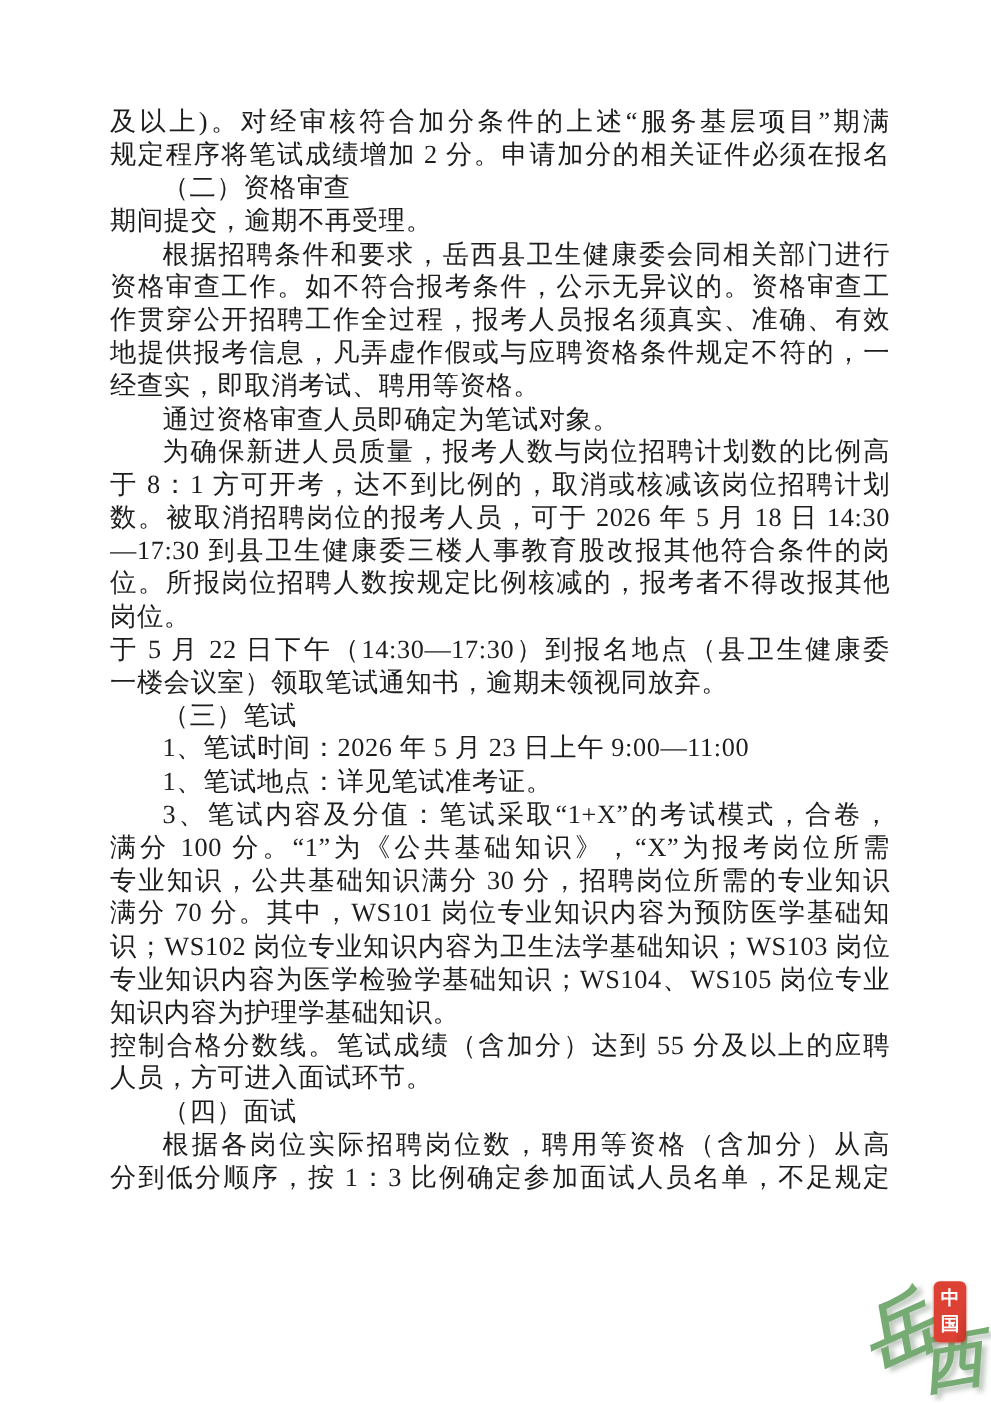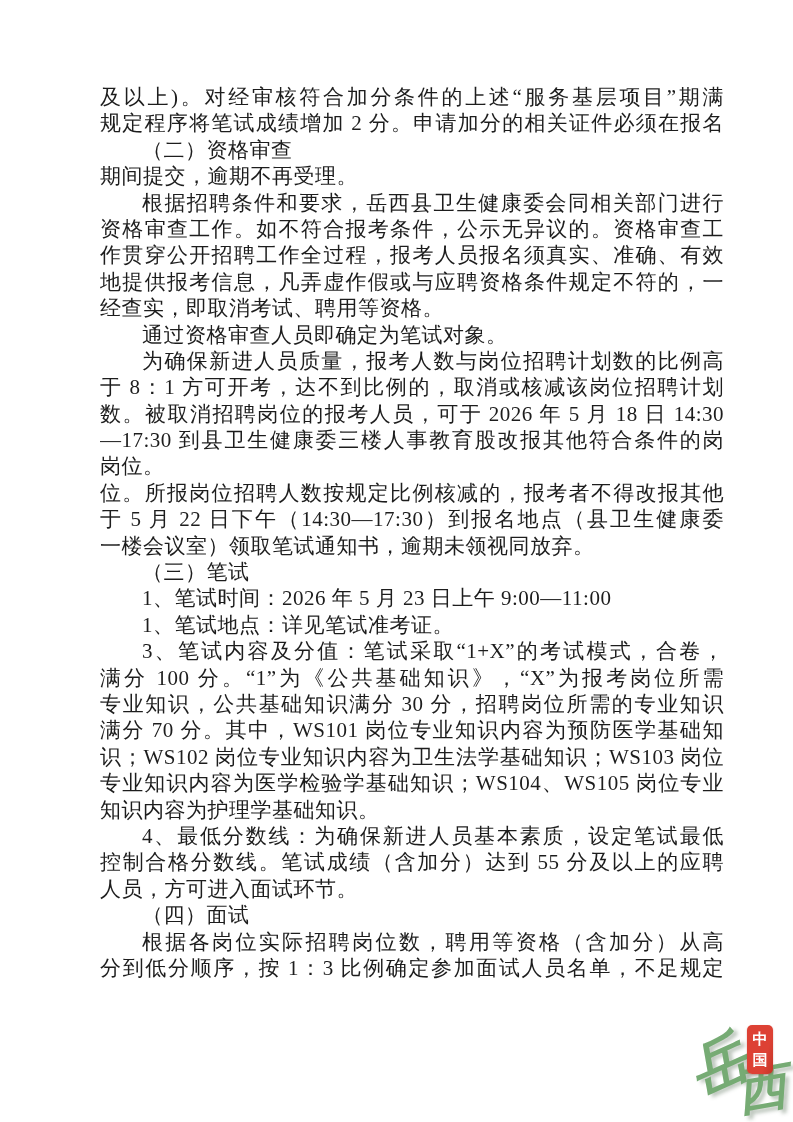--- a/index.html
+++ b/index.html
@@ -14,21 +14,21 @@
   .page{
     position:relative;
     width:793px;
     height:1122px;
     background:var(--bg);
     overflow:hidden;
     font-family:"Liberation Serif","DejaVu Serif",serif;
   }
   .textblock{
     position:absolute;
-    left:100px;
+    left:88px;
     top:84px;
     width:624px;
     color:var(--ink);
   }
   .line{
     font-size:21px;
     line-height:26.4px;
     height:26.4px;
     overflow:hidden;
     text-align:left;
@@ -105,35 +105,34 @@
       <div class="line fill indent">根据招聘条件和要求，岳西县卫生健康委会同相关部门进行</div>
       <div class="line fill">资格审查工作。如不符合报考条件，公示无异议的。资格审查工</div>
       <div class="line fill">作贯穿公开招聘工作全过程，报考人员报名须真实、准确、有效</div>
       <div class="line fill">地提供报考信息，凡弄虚作假或与应聘资格条件规定不符的，一</div>
       <div class="line">经查实，即取消考试、聘用等资格。</div>
       <div class="line indent">通过资格审查人员即确定为笔试对象。</div>
       <div class="line fill indent">为确保新进人员质量，报考人数与岗位招聘计划数的比例高</div>
       <div class="line fill">于 8：1 方可开考，达不到比例的，取消或核减该岗位招聘计划</div>
       <div class="line fill">数。被取消招聘岗位的报考人员，可于 2026 年 5 月 18 日 14:30</div>
       <div class="line fill">—17:30 到县卫生健康委三楼人事教育股改报其他符合条件的岗</div>
+      <div class="line fill">位。所报岗位招聘人数按规定比例核减的，报考者不得改报其他</div>
       <div class="line">岗位。</div>
-      <div class="line fill">位。所报岗位招聘人数按规定比例核减的，报考者不得改报其他</div>
       <div class="line fill">于 5 月 22 日下午（14:30—17:30）到报名地点（县卫生健康委</div>
       <div class="line">一楼会议室）领取笔试通知书，逾期未领视同放弃。</div>
       <div class="line indent">（三）笔试</div>
       <div class="line indent">1、笔试时间：2026 年 5 月 23 日上午 9:00—11:00</div>
       <div class="line indent">1、笔试地点：详见笔试准考证。</div>
       <div class="line fill indent">3、笔试内容及分值：笔试采取“1+X”的考试模式，合卷，</div>
       <div class="line fill">满分 100 分。“1”为《公共基础知识》，“X”为报考岗位所需</div>
       <div class="line fill">专业知识，公共基础知识满分 30 分，招聘岗位所需的专业知识</div>
       <div class="line fill">满分 70 分。其中，WS101 岗位专业知识内容为预防医学基础知</div>
       <div class="line fill">识；WS102 岗位专业知识内容为卫生法学基础知识；WS103 岗位</div>
       <div class="line fill">专业知识内容为医学检验学基础知识；WS104、WS105 岗位专业</div>
       <div class="line">知识内容为护理学基础知识。</div>
-      <div class="line fill indent">4、最低分数线：为确保新进人员基本素质，设定笔试最低</div>
       <div class="line fill">控制合格分数线。笔试成绩（含加分）达到 55 分及以上的应聘</div>
       <div class="line">人员，方可进入面试环节。</div>
       <div class="line indent">（四）面试</div>
       <div class="line fill indent">根据各岗位实际招聘岗位数，聘用等资格（含加分）从高</div>
       <div class="line fill">分到低分顺序，按 1：3 比例确定参加面试人员名单，不足规定</div>
     </section>
 
   <div class="logo">
     <span class="cal yue">岳</span>
     <span class="cal xi">西</span>

